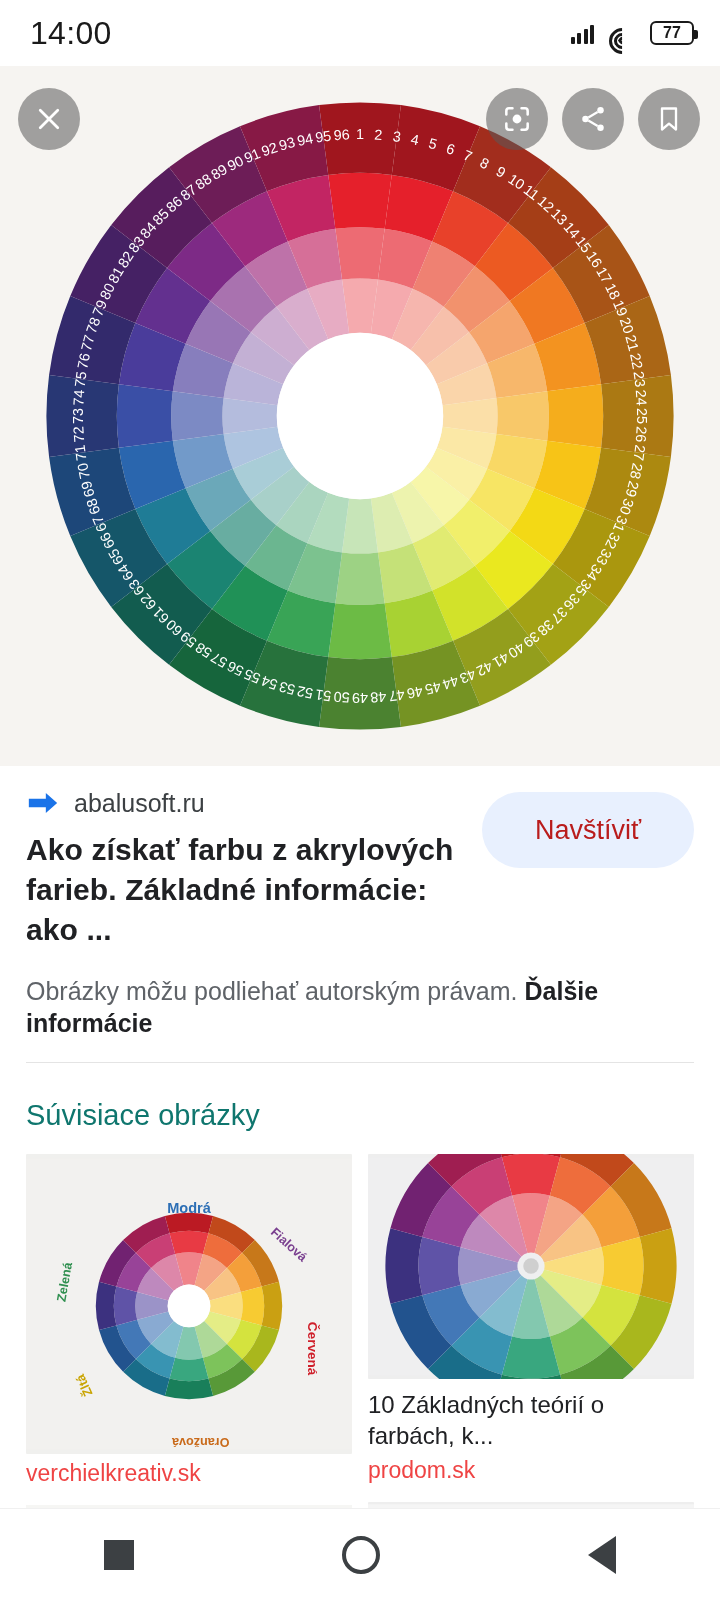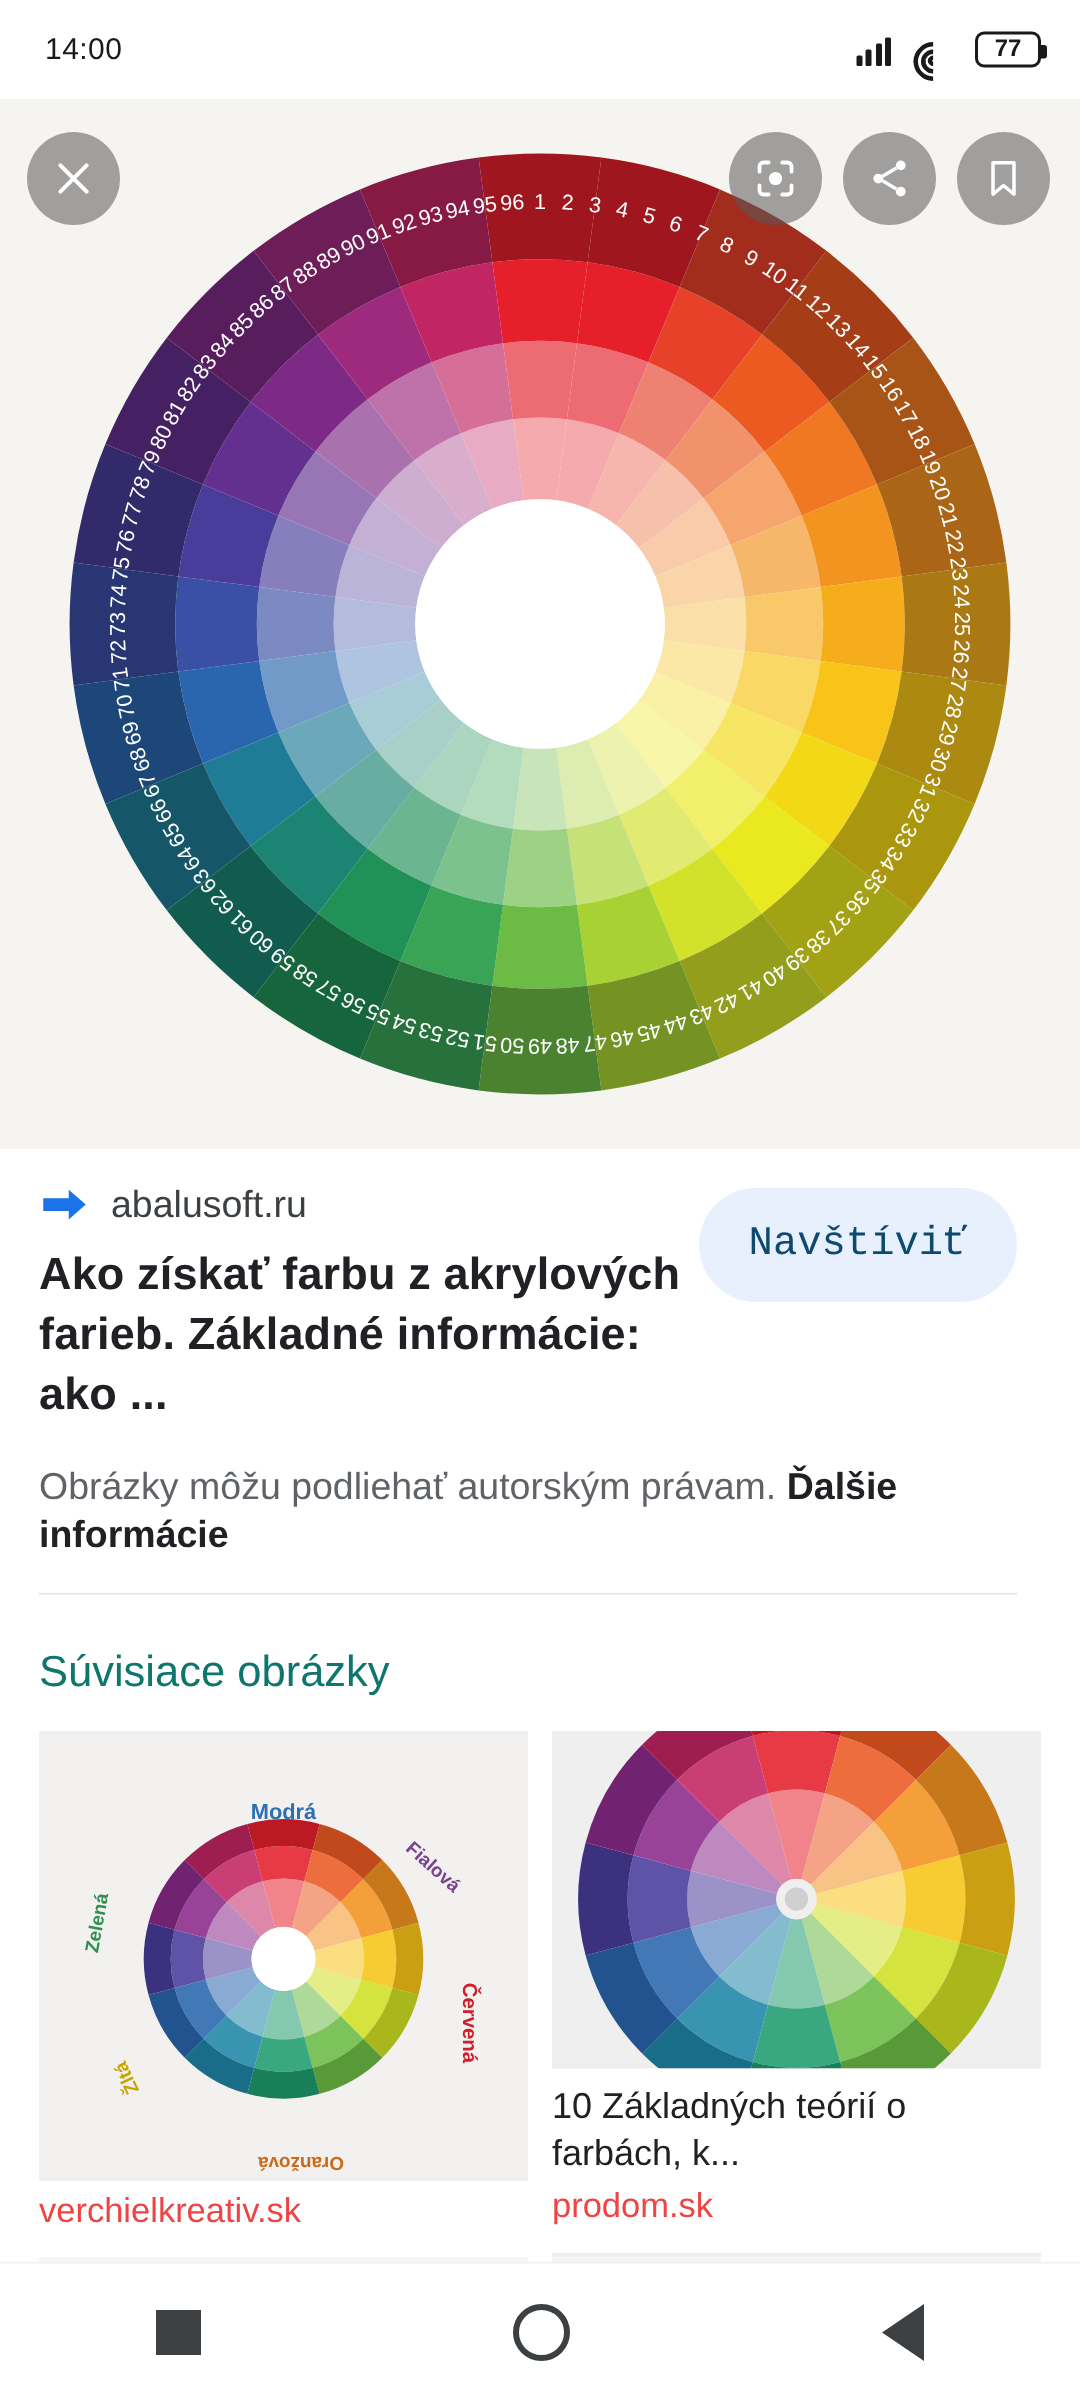--- a/index.html
+++ b/index.html
@@ -14,21 +14,21 @@
   
   .statusbar {
     height: 66px;
     display: flex;
     align-items: center;
     justify-content: space-between;
     padding: 0 26px 0 30px;
     background: #ffffff;
     color: #1a1a1a;
   }
-  .status-time { font-size: 20px; letter-spacing: .3px; }
+  .status-time { font-size: 32px; letter-spacing: .3px; }
   .status-right { display: flex; align-items: center; gap: 14px; }
   .signal { display: flex; align-items: flex-end; gap: 2.5px; height: 22px; }
   .signal i { width: 4px; background: #1a1a1a; border-radius: 1px; display: block; }
   .signal i:nth-child(1){height:7px}
   .signal i:nth-child(2){height:11px}
   .signal i:nth-child(3){height:15px}
   .signal i:nth-child(4){height:19px}
   .wifi { width: 28px; height: 22px; position: relative; }
   .wifi span {
     position: absolute; left: 50%; transform: translateX(-50%) rotate(-45deg);
@@ -76,43 +76,43 @@
     display: flex; align-items: center; justify-content: center;
     color: #fff;
   }
   .vb-close { left: 18px; top: 22px; }
   .vb-lens  { right: 172px; top: 22px; }
   .vb-share { right: 96px;  top: 22px; }
   .vb-save  { right: 20px;  top: 22px; }
 
   
   .result {
-    padding: 22px 42px 10px 26px;
+    padding: 22px 26px 10px 26px;
     background: #fff;
   }
   .result-top { display: flex; align-items: flex-start; }
   .result-left { flex: 1; min-width: 0; }
   .src-line { display: flex; align-items: center; gap: 14px; margin-bottom: 12px; }
   .src-icon { width: 34px; height: 30px; flex: none; }
   .src-name { font-size: 25px; color: #3c4043; }
   .result-title {
     font-size: 30px; line-height: 1.34;
     color: #202124; font-weight: 700;
     letter-spacing: .1px;
     max-width: 430px;
   }
   .visit-btn {
     flex: none;
     margin-top: 4px;
     width: 212px; height: 76px;
     border-radius: 38px;
     background: #e8f0fe;
-    color: #0c4a6e;
+    color: #b91c1c;
     font-size: 27px;
-    display: flex; align-items: center; justify-content: center; font-family: Liberation Mono, monospace;
+    display: flex; align-items: center; justify-content: center;
   }
   .copyright {
     margin-top: 24px;
     font-size: 25px;
     color: #5f6368;
     line-height: 1.3;
   }
   .copyright b { color: #202124; font-weight: 700; }
   .divider { height: 1px; background: #e4e4e4; margin: 22px 0 0 0; }
 

